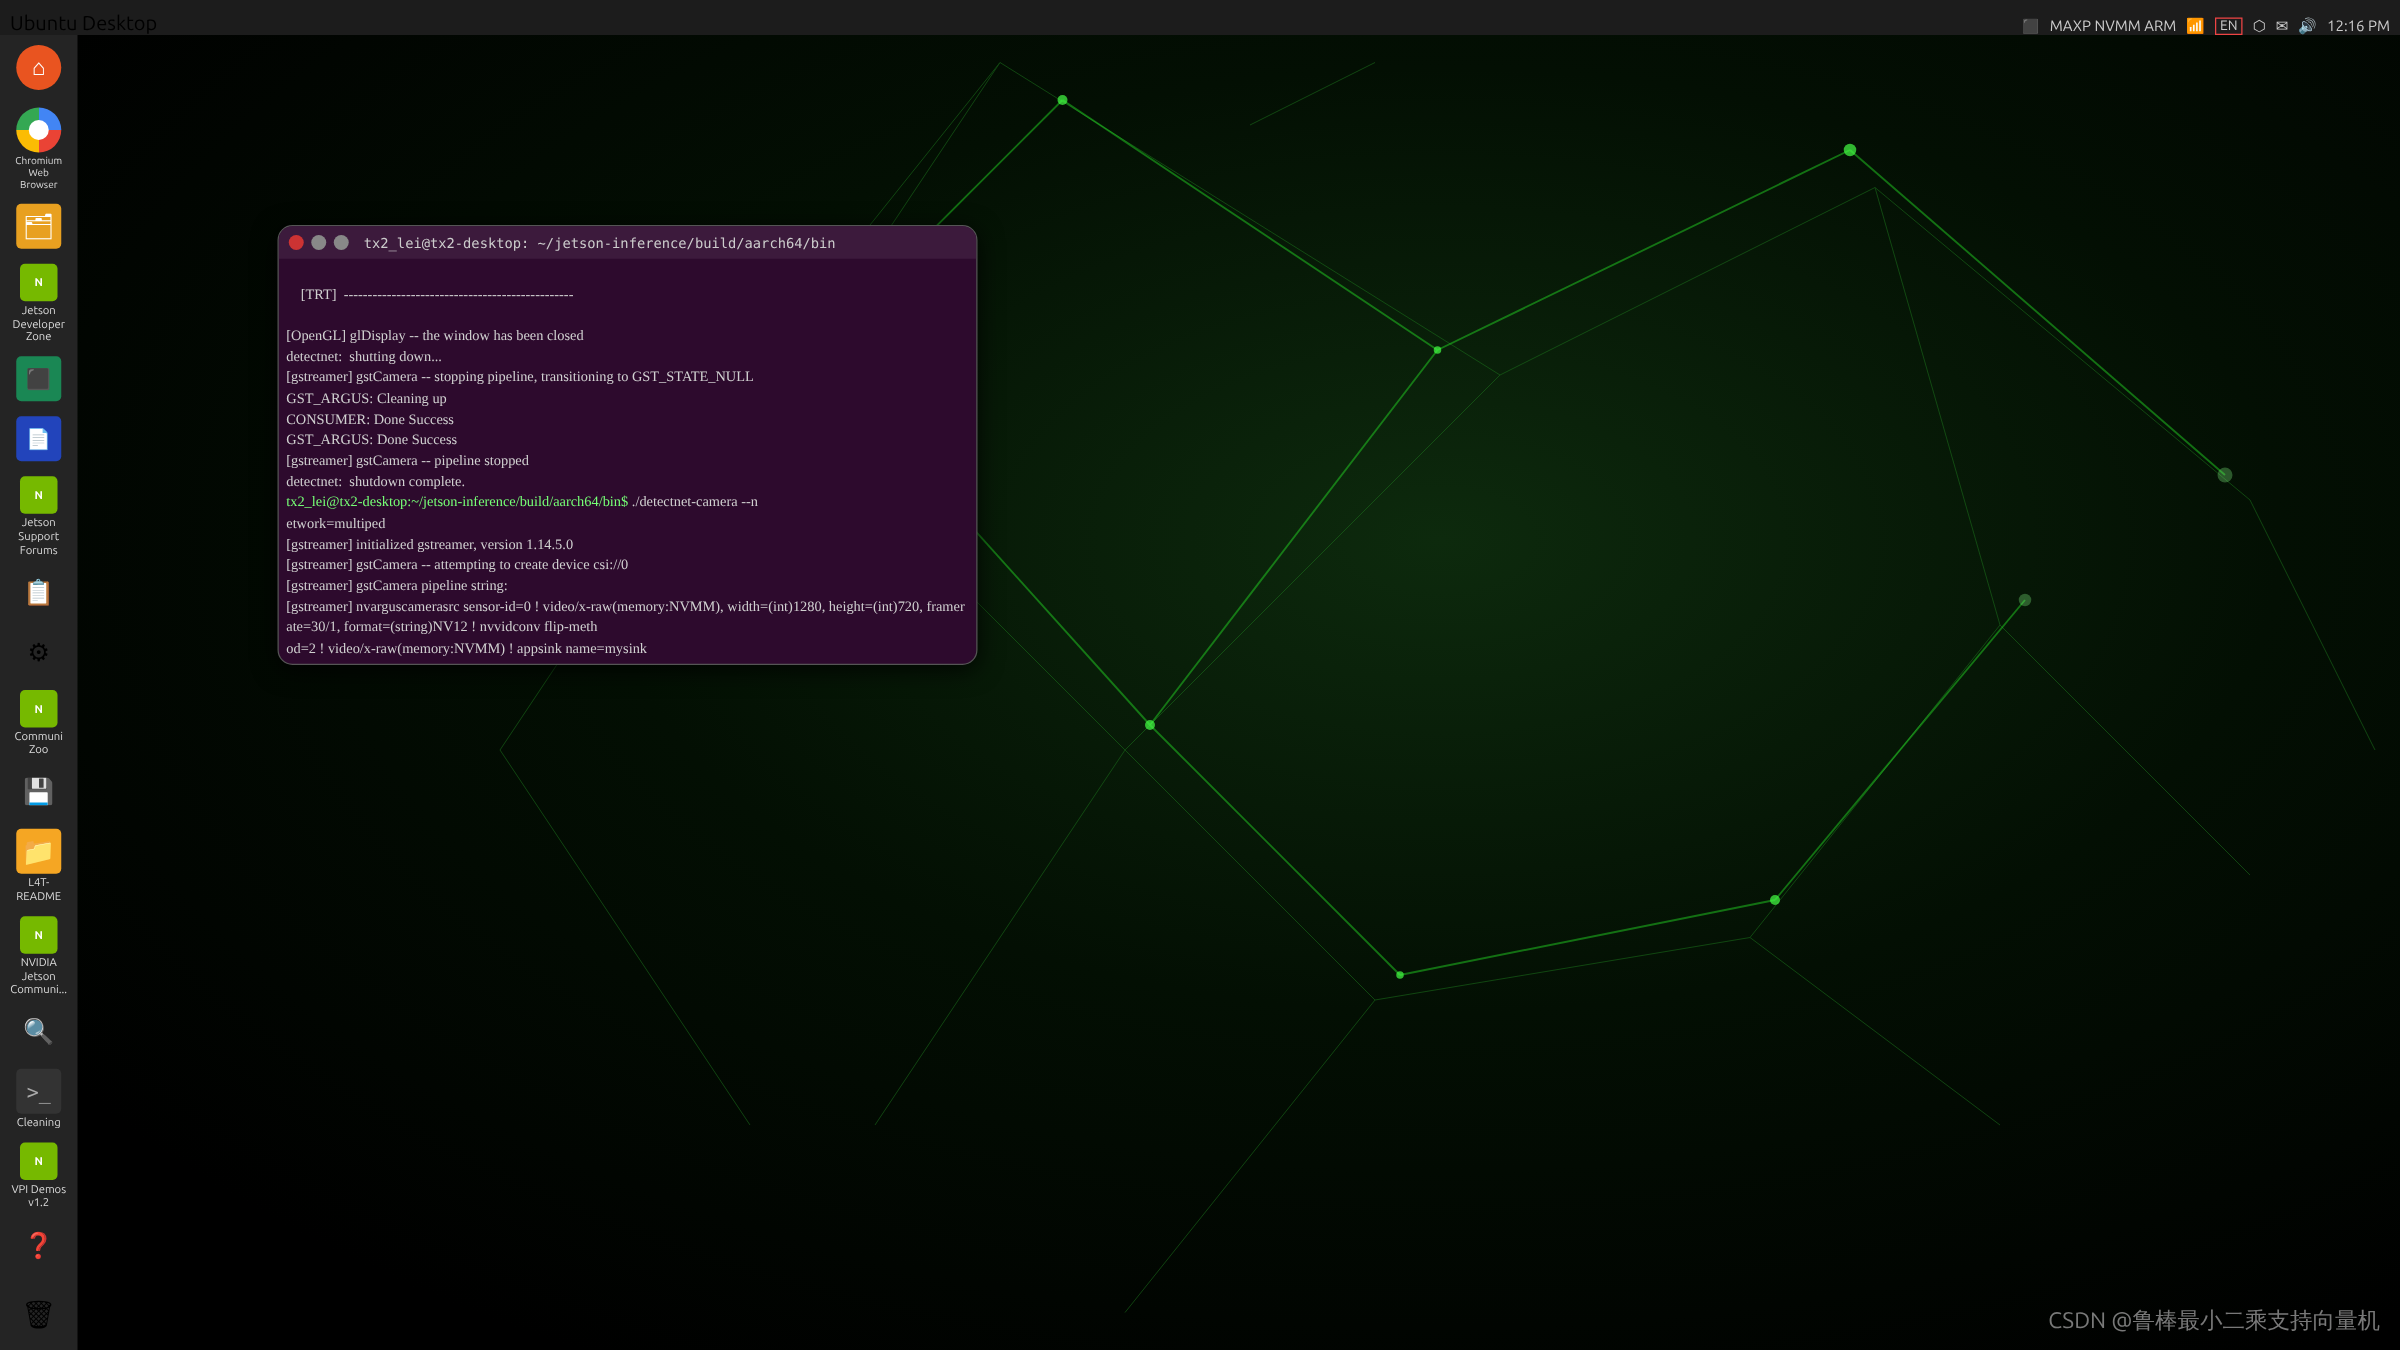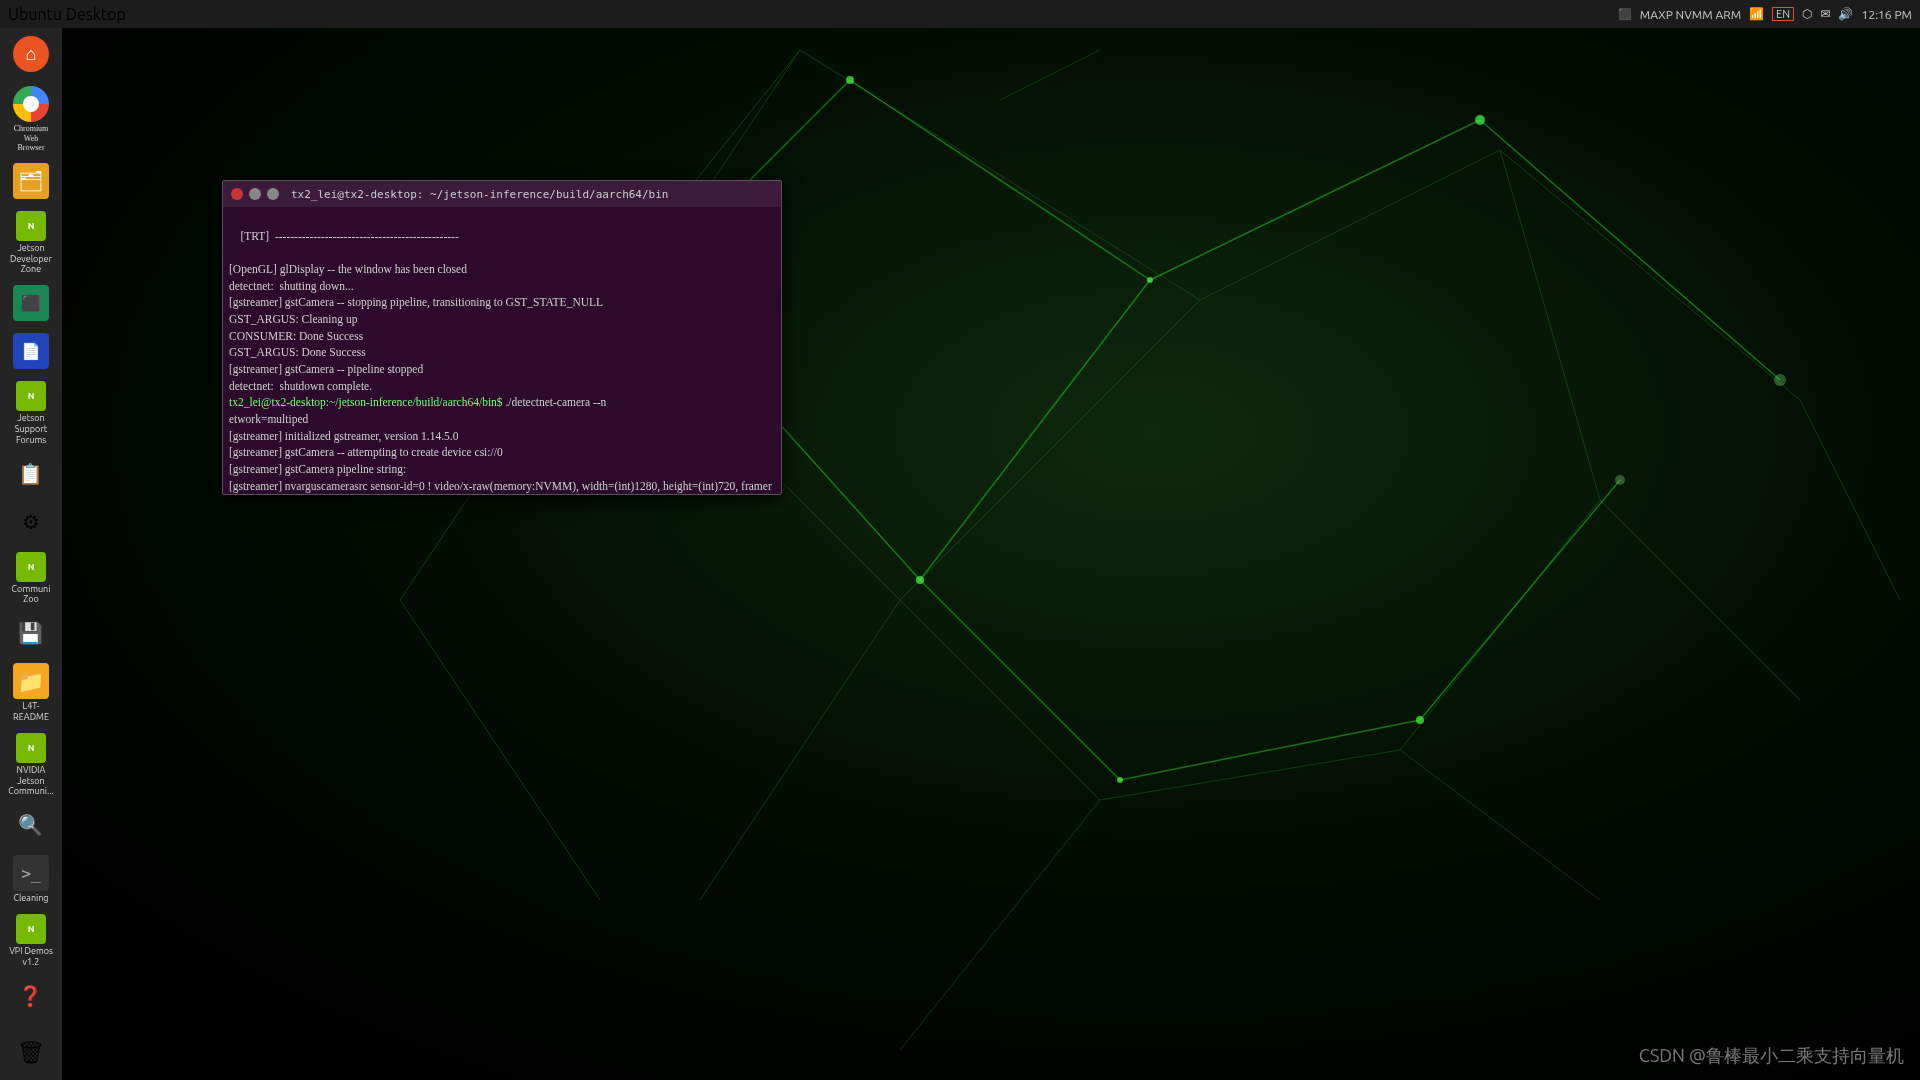--- a/index.html
+++ b/index.html
@@ -30,21 +30,21 @@
 
     
     #taskbar {
       position: absolute;
       top: 0;
       left: 0;
       right: 0;
       height: 28px;
       background: rgba(30,30,30,0.95);
       display: flex;
-      align-items: center;
+      align-items: flex-end;
       justify-content: space-between;
       z-index: 100;
       padding: 0 8px;
     }
 
     #taskbar-left {
       display: flex;
       align-items: center;
       gap: 6px;
     }
@@ -113,24 +113,24 @@
       color: white;
       margin-bottom: 4px;
     }
 
     
     #terminal-window {
       position: absolute;
       top: 180px;
       left: 222px;
       width: 560px;
-      height: 315px;
+      height: 352px;
       background: #2d0a2d;
       border: 1px solid #555;
-      border-radius: 2px;
+      border-radius: 12px;
       overflow: hidden;
       z-index: 80;
       box-shadow: 0 4px 20px rgba(0,0,0,0.8);
     }
 
     #terminal-titlebar {
       height: 26px;
       background: #3c1a3c;
       display: flex;
       align-items: center;
@@ -327,21 +327,21 @@
 <div id="sidebar">
 
   <div class="dock-item">
     <div class="home-btn">⌂</div>
   </div>
 
   <div class="dock-item">
     <div class="chromium-icon">
       <div class="chromium-inner"></div>
     </div>
-    <span class="icon-label" style="font-size:8px;font-family:Liberation Serif, serif;">Chromium<br>Web<br>Browser</span>
+    <span class="icon-label" style="font-size:8px;">Chromium<br>Web<br>Browser</span>
   </div>
 
   <div class="dock-item">
     <div class="sys-icon" style="background:#e8a020;color:white;border-radius:4px;">🗂</div>
   </div>
 
   <div class="dock-item">
     <div class="nvidia-logo">N</div>
     <span class="icon-label">Jetson<br>Developer<br>Zone</span>
   </div>

